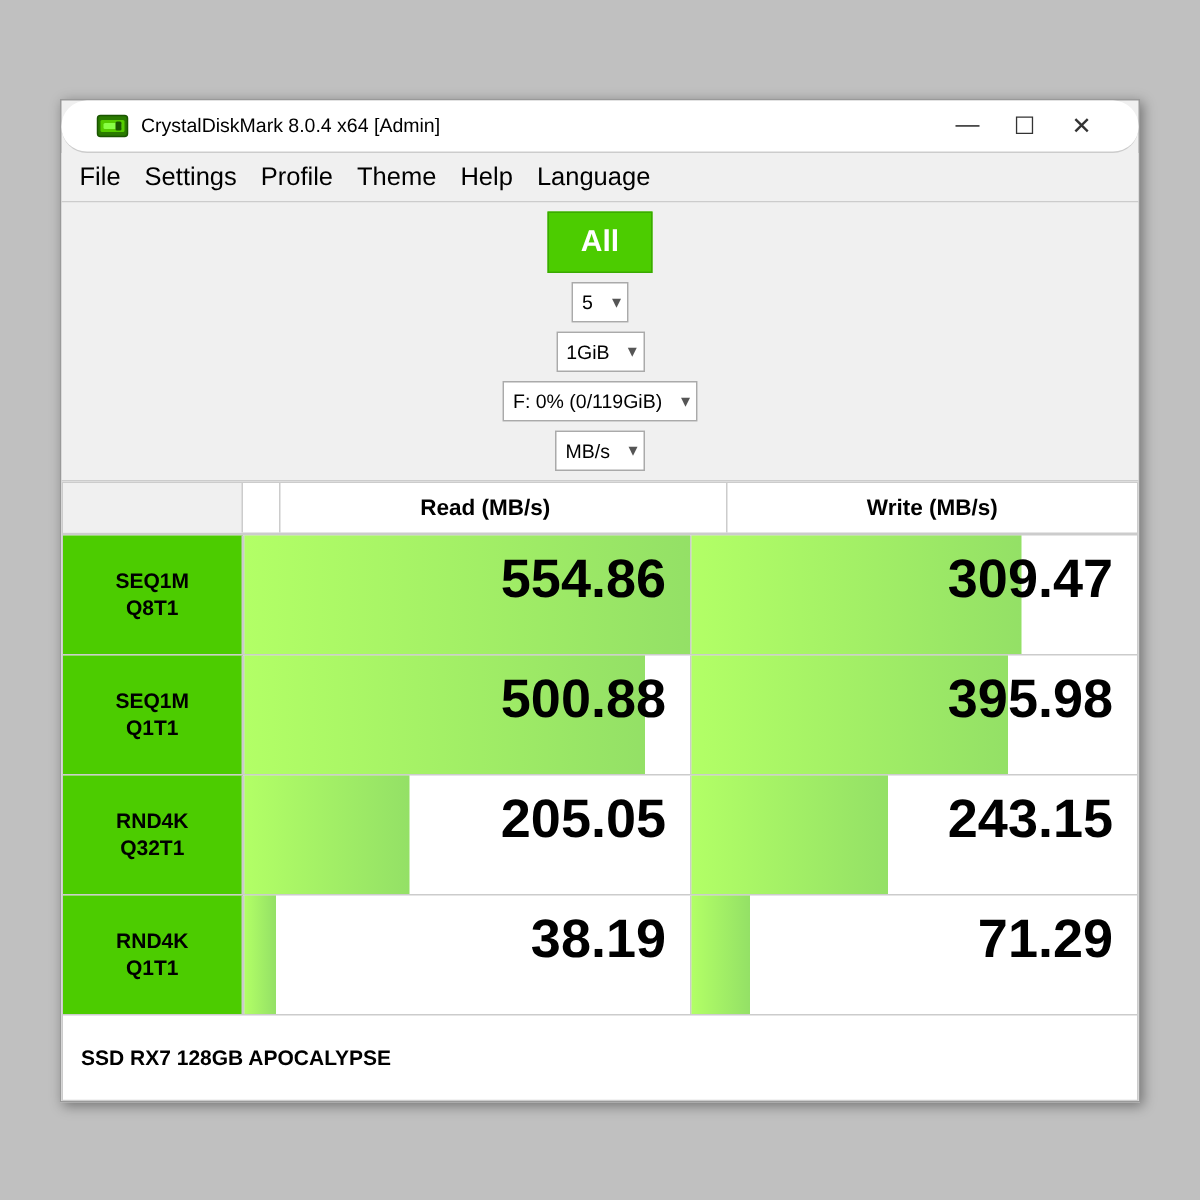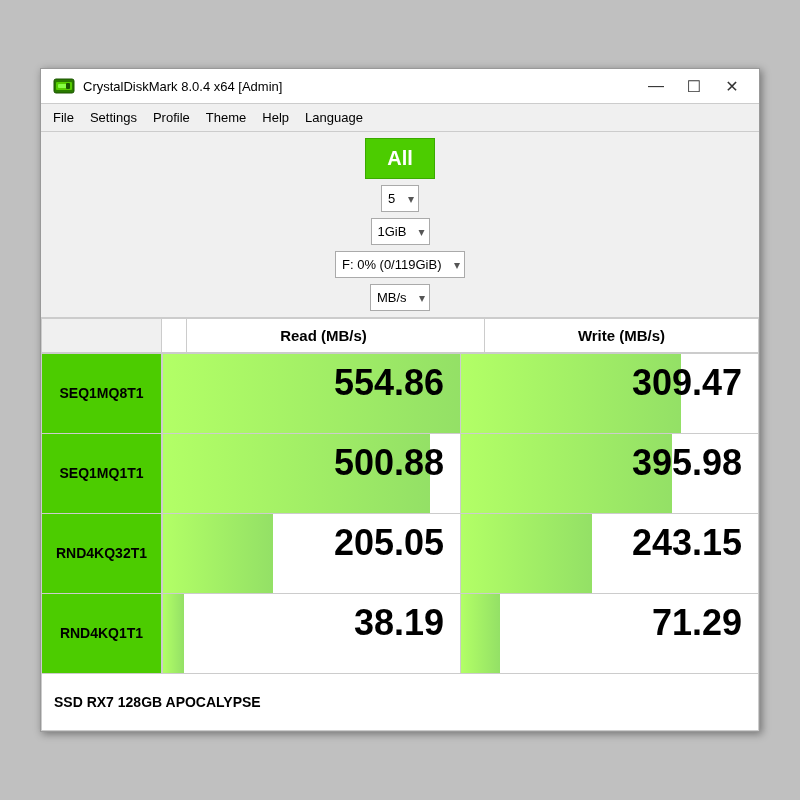--- a/index.html
+++ b/index.html
@@ -16,22 +16,23 @@
       background: #f0f0f0;
       border: 1px solid #999;
       box-shadow: 2px 2px 8px rgba(0,0,0,0.4);
       width: 720px;
     }
     .title-bar {
       background: #fff;
       border-bottom: 1px solid #ccc;
       display: flex;
       align-items: center;
-      padding: 6px 12px;
+      padding: 6px 23px;
       user-select: none;
+      border-radius: 17px;
     }
     .title-bar-icon {
       width: 22px;
       height: 22px;
       margin-right: 8px;
       flex-shrink: 0;
     }
     .title-bar-title {
       flex: 1;
       font-size: 13px;
@@ -52,21 +53,21 @@
       align-items: center;
       justify-content: center;
       color: #333;
     }
 
     .menu-bar {
       background: #f0f0f0;
       border-bottom: 1px solid #ccc;
       display: flex;
       padding: 2px 4px;
-      font-size: 13px;
+      font-size: 17px;
     }
     .menu-item {
       padding: 4px 8px;
       cursor: pointer;
       color: #000;
     }
 
     .toolbar {
       display: flex;
       align-items: center;
@@ -139,21 +140,21 @@
 
     .result-row {
       display: grid;
       grid-template-columns: 120px 1fr 1fr;
       border-top: 1px solid #ccc;
       min-height: 80px;
     }
     .row-label {
       background: #4ccc00;
       display: flex;
-      flex-direction: row;
+      flex-direction: column;
       align-items: center;
       justify-content: center;
       font-weight: bold;
       font-size: 14px;
       color: #000;
       border-right: 1px solid #ccc;
       padding: 4px;
       text-align: center;
       line-height: 1.3;
     }

